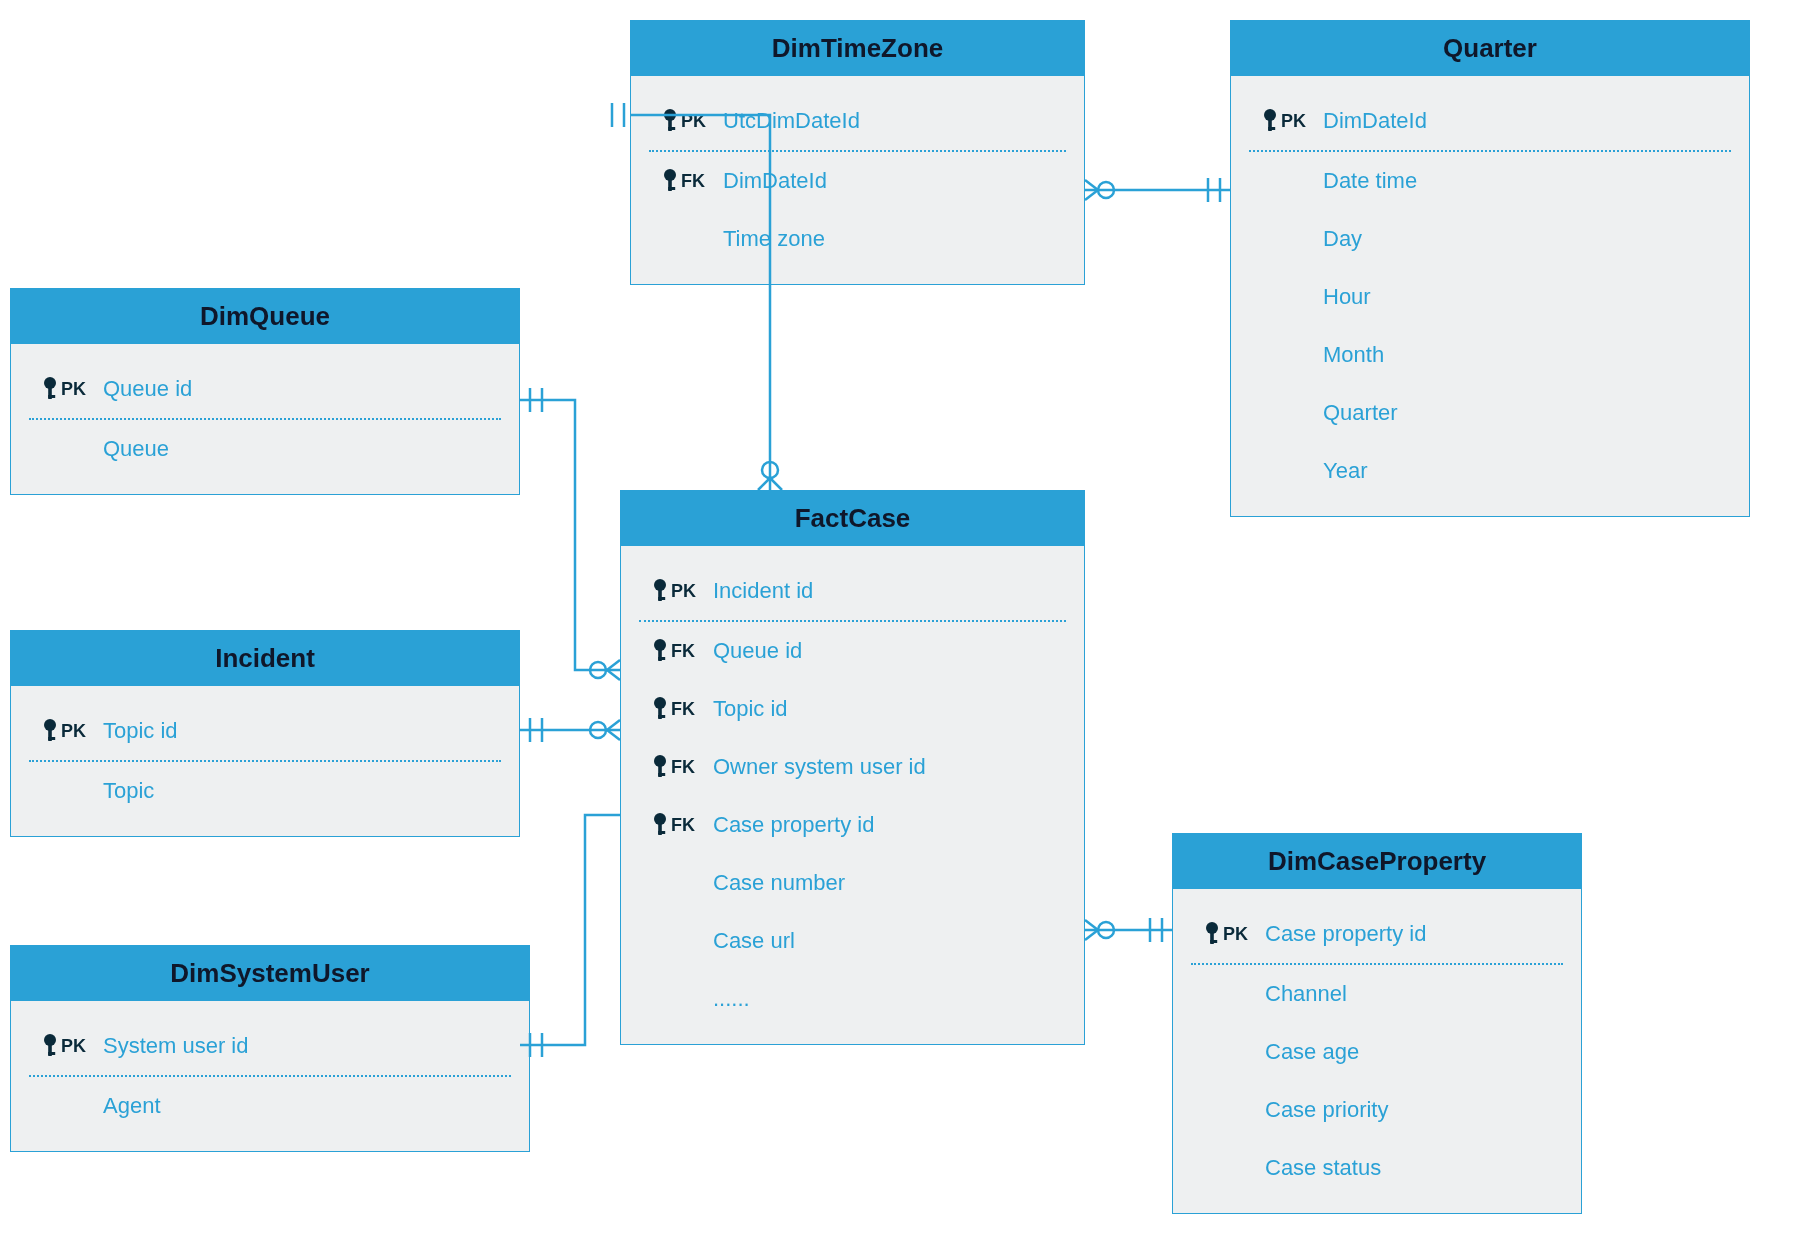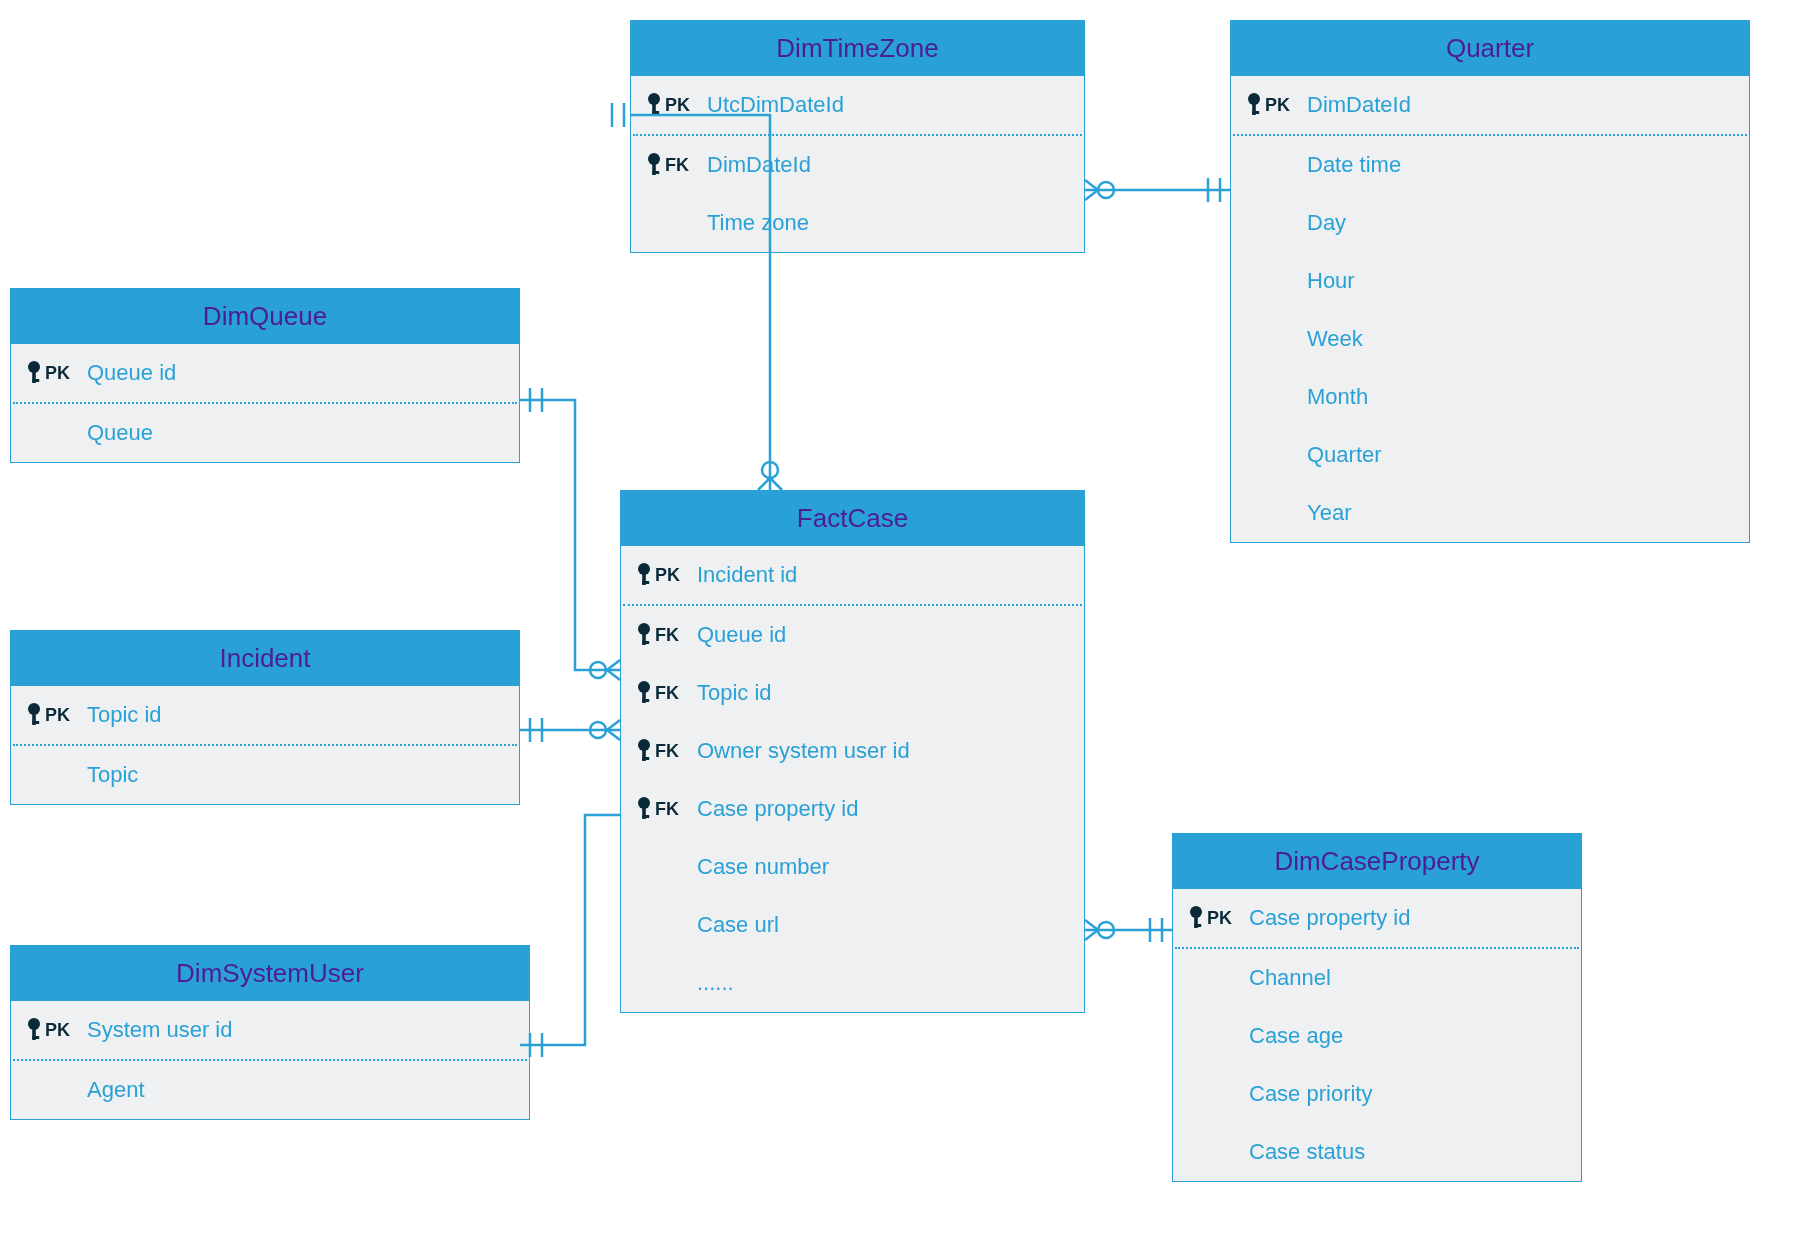--- a/index.html
+++ b/index.html
@@ -17,28 +17,28 @@
     inset: 0;
   }
   .entity {
     position: absolute;
     border: 1px solid #2aa1d6;
     background: #eef0f1;
     box-sizing: border-box;
   }
   .entity-header {
     background: #2aa1d6;
-    color: #4c1d95;
+    color: #0f172a;
     font-size: 26px;
-    font-weight: 400;
+    font-weight: 700;
     text-align: center;
     padding: 12px 8px;
   }
   .columns {
-    padding: 0;
+    padding: 16px;
   }
   .col {
     display: flex;
     align-items: center;
     padding: 16px 14px;
     position: relative;
   }
   .col .key-col {
     width: 62px;
     display: flex;
@@ -276,24 +276,20 @@
         <div class="col">
           <div class="key-col"></div>
           <span class="label">Day</span>
         </div>
         <div class="col">
           <div class="key-col"></div>
           <span class="label">Hour</span>
         </div>
         <div class="col">
           <div class="key-col"></div>
-          <span class="label">Week</span>
-        </div>
-        <div class="col">
-          <div class="key-col"></div>
           <span class="label">Month</span>
         </div>
         <div class="col">
           <div class="key-col"></div>
           <span class="label">Quarter</span>
         </div>
         <div class="col">
           <div class="key-col"></div>
           <span class="label">Year</span>
         </div>

